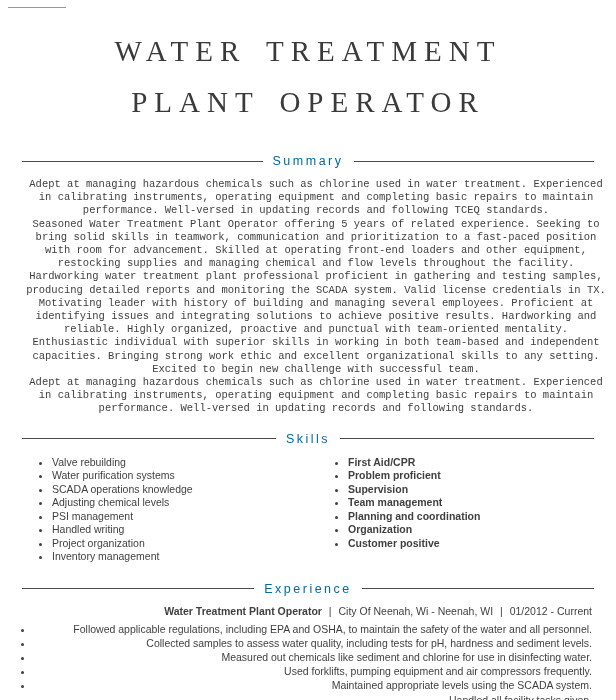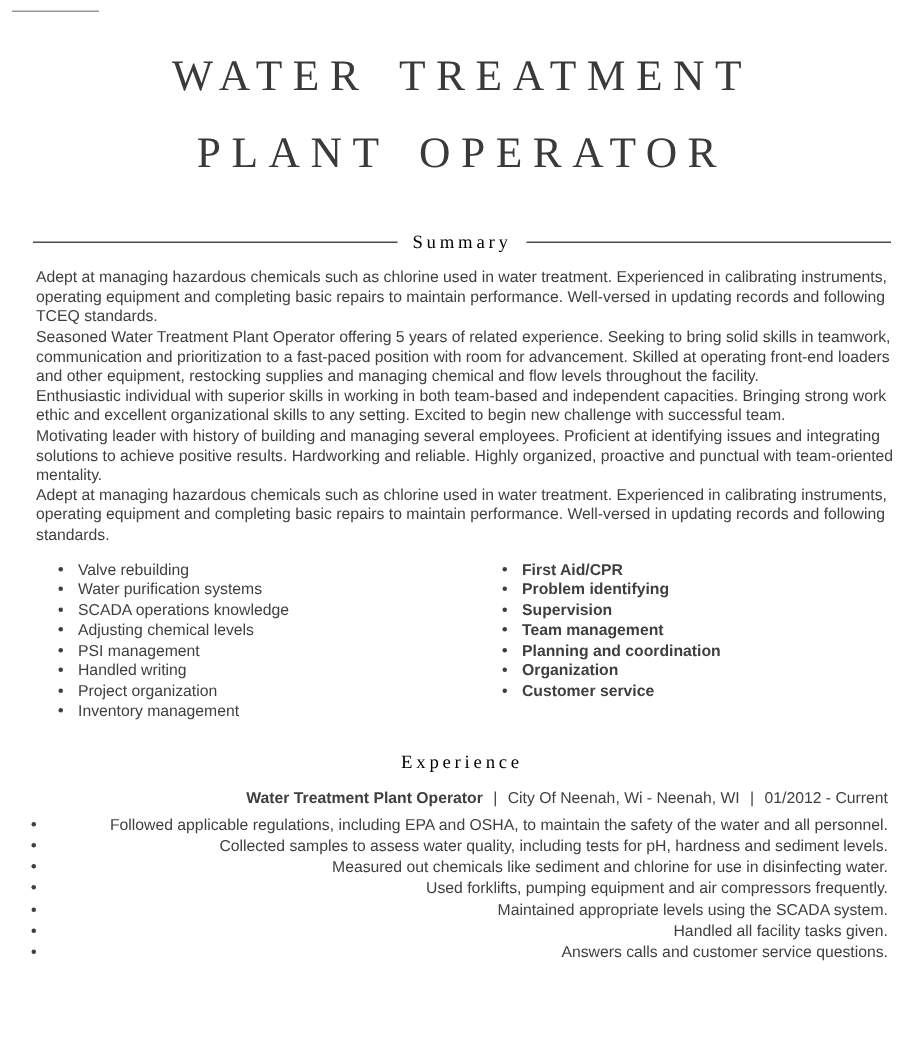--- a/index.html
+++ b/index.html
@@ -40,35 +40,37 @@
     display: flex;
     align-items: center;
     margin: 0 22px;
   }
   .section-heading .rule {
     flex: 1;
     border-top: 1px solid #4a4a4a;
     height: 0;
   }
   .section-heading .heading-label {
-    font-family: Liberation Serif, serif;
+    font-family: Liberation Sans, sans-serif;
     font-size: 12.5px;
     letter-spacing: 2.5px;
-    color: #000000;
+    color: #0369a1;
     padding: 0 10px;
     white-space: nowrap;
   }
   .summary-heading { margin-top: 26px; }
   .skills-heading { margin-top: 16px; }
-  .experience-heading { margin-top: 18px; flex-direction: column; }
+  .experience-heading { margin-top: 18px; }
 
   .summary {
     margin: 10px 8px 0 24px;
+    text-align: center;
     font-size: 10.5px;
     line-height: 13.2px;
+    font-family: Liberation Mono, monospace;
   }
   .summary p { margin: 0; }
 
   .skills-cols {
     display: flex;
     margin: 10px 0 0 0;
     font-size: 10.5px;
     line-height: 13px;
   }
   ul.skill-col {
@@ -110,45 +112,51 @@
 
   <div class="section-heading summary-heading">
     <span class="rule"></span>
     <span class="heading-label">Summary</span>
     <span class="rule"></span>
   </div>
 
   <div class="summary">
     <p>Adept at managing hazardous chemicals such as chlorine used in water treatment. Experienced in calibrating instruments, operating equipment and completing basic repairs to maintain performance. Well-versed in updating records and following TCEQ standards.</p>
     <p>Seasoned Water Treatment Plant Operator offering 5 years of related experience. Seeking to bring solid skills in teamwork, communication and prioritization to a fast-paced position with room for advancement. Skilled at operating front-end loaders and other equipment, restocking supplies and managing chemical and flow levels throughout the facility.</p>
+    <p>Hardworking water treatment plant professional proficient in gathering and testing samples, producing detailed reports and monitoring the SCADA system. Valid license credentials in TX.</p>
+    <p>Motivating leader with history of building and managing several employees. Proficient at identifying issues and integrating solutions to achieve positive results. Hardworking and reliable. Highly organized, proactive and punctual with team-oriented mentality.</p>
     <p>Enthusiastic individual with superior skills in working in both team-based and independent capacities. Bringing strong work ethic and excellent organizational skills to any setting. Excited to begin new challenge with successful team.</p>
-    <p>Motivating leader with history of building and managing several employees. Proficient at identifying issues and integrating solutions to achieve positive results. Hardworking and reliable. Highly organized, proactive and punctual with team-oriented mentality.</p>
     <p>Adept at managing hazardous chemicals such as chlorine used in water treatment. Experienced in calibrating instruments, operating equipment and completing basic repairs to maintain performance. Well-versed in updating records and following standards.</p>
   </div>
 
+  <div class="section-heading skills-heading">
+    <span class="rule"></span>
+    <span class="heading-label">Skills</span>
+    <span class="rule"></span>
+  </div>
 
   <div class="skills-cols">
     <ul class="skill-col left">
       <li>Valve rebuilding</li>
       <li>Water purification systems</li>
       <li>SCADA operations knowledge</li>
       <li>Adjusting chemical levels</li>
       <li>PSI management</li>
       <li>Handled writing</li>
       <li>Project organization</li>
       <li>Inventory management</li>
     </ul>
     <ul class="skill-col right">
       <li>First Aid/CPR</li>
-      <li>Problem identifying</li>
+      <li>Problem proficient</li>
       <li>Supervision</li>
       <li>Team management</li>
       <li>Planning and coordination</li>
       <li>Organization</li>
-      <li>Customer service</li>
+      <li>Customer positive</li>
     </ul>
   </div>
 
   <div class="section-heading experience-heading">
     <span class="rule"></span>
     <span class="heading-label">Experience</span>
     <span class="rule"></span>
   </div>
 
   <p class="job-line">

